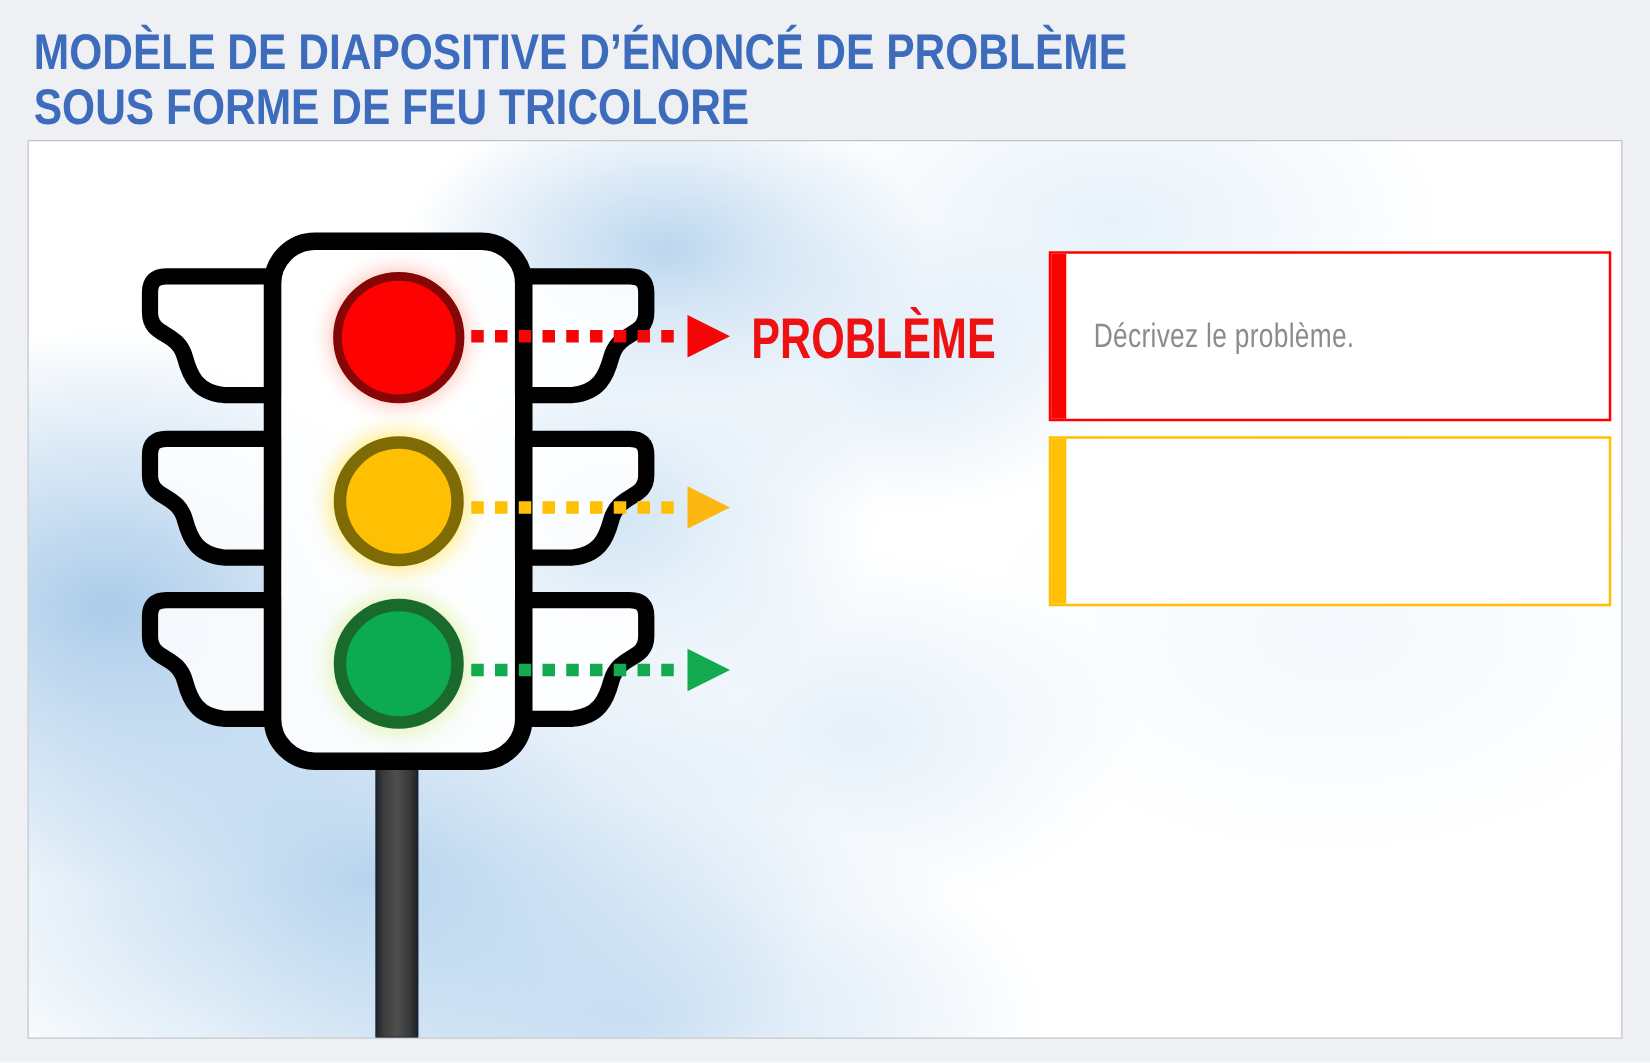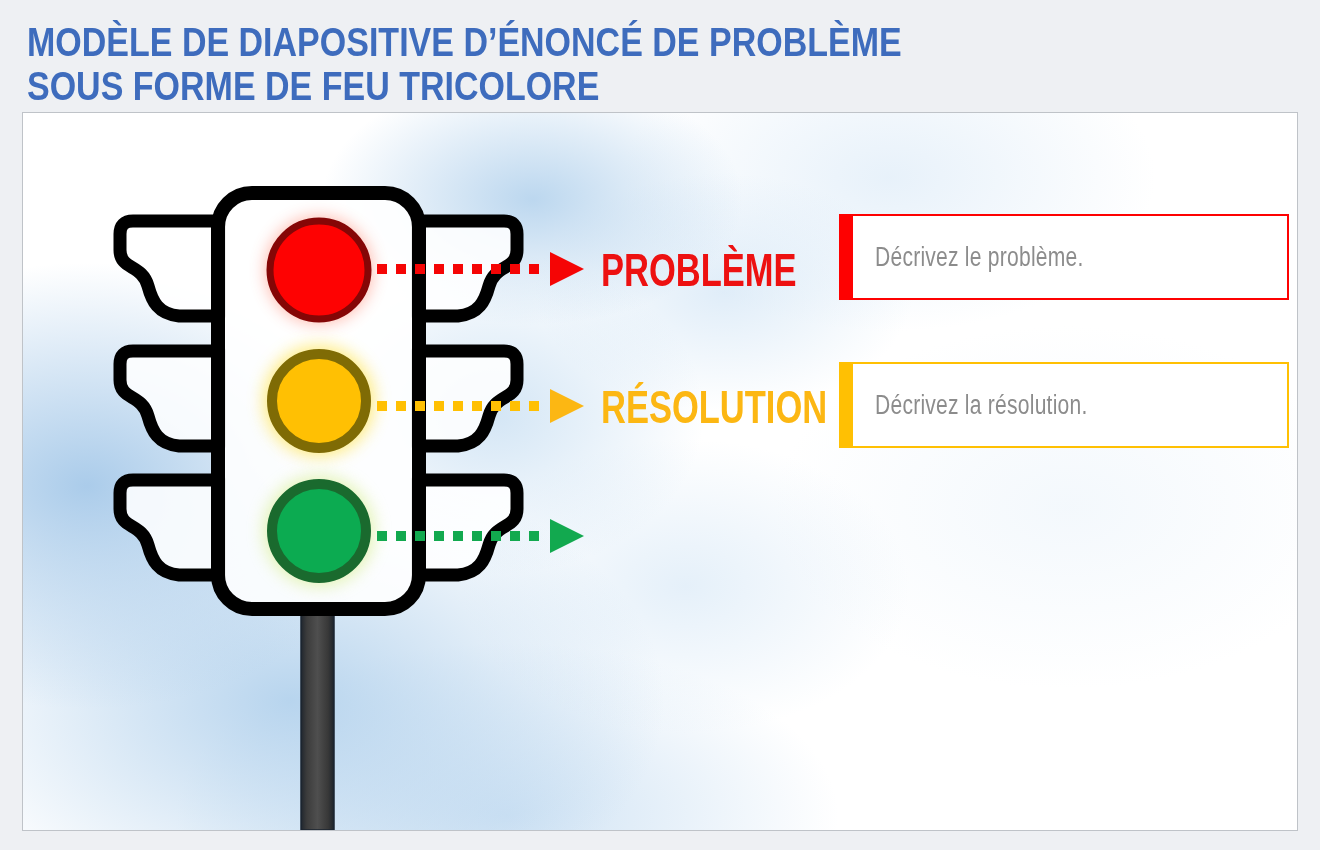--- a/index.html
+++ b/index.html
@@ -37,22 +37,22 @@
   .row-label{
     position:absolute;font-weight:bold;font-size:46px;white-space:nowrap;
     transform:translateY(-50%);
   }
   .row-label>span{display:inline-block;transform:scaleX(.75);transform-origin:left center;}
   .rl0{left:578px;top:157px;color:#ed1111;}
   .rl1{left:578px;top:294px;color:#fcb713;}
   .rl2{left:578px;top:424px;color:#12a24f;}
   
   .callout{
-    position:absolute;left:816px;width:450px;height:86px;
-    background:#ffffff;box-sizing:border-box;margin-top:13px;
+    position:absolute;left:816px;width:450px;height:136px;
+    background:#ffffff;box-sizing:border-box;
   }
   .c0{top:88px;border:2px solid #fe0101;}
   .c1{top:236px;border:2px solid #ffc003;}
   .c2{top:378px;border:2px solid #00a44e;}
   .bar{position:absolute;left:0;top:0;bottom:0;width:12px;}
   .c0 .bar{background:#fe0101;}
   .c1 .bar{background:#ffc003;}
   .c2 .bar{background:#00a44e;}
   .ph{
     position:absolute;left:34px;top:50%;transform:translateY(-50%);
@@ -117,30 +117,24 @@
       <line x1="354" y1="293" x2="520" y2="293" stroke="#ffc003" stroke-width="10" stroke-dasharray="10 9"></line>
       <polygon points="527,276 527,310 561,293" fill="#fcb713"></polygon>
       <line x1="354" y1="423" x2="520" y2="423" stroke="#12a94f" stroke-width="10" stroke-dasharray="10 9"></line>
       <polygon points="527,406 527,440 561,423" fill="#12a94f"></polygon>
     </g>
   </svg>
 
   <div class="row-label rl0">
     <span>PROBLÈME</span>
   </div>
-  <div class="row-label rl1">
-    <span>RÉSOLUTION</span>
-  </div>
 
   <div class="callout c0">
     <div class="bar"></div>
     <div class="ph">
       <span>Décrivez le problème.</span>
     </div>
   </div>
   <div class="callout c1">
     <div class="bar"></div>
-    <div class="ph">
-      <span>Décrivez la résolution.</span>
-    </div>
   </div>
 
 </div>
 
 </body></html>

